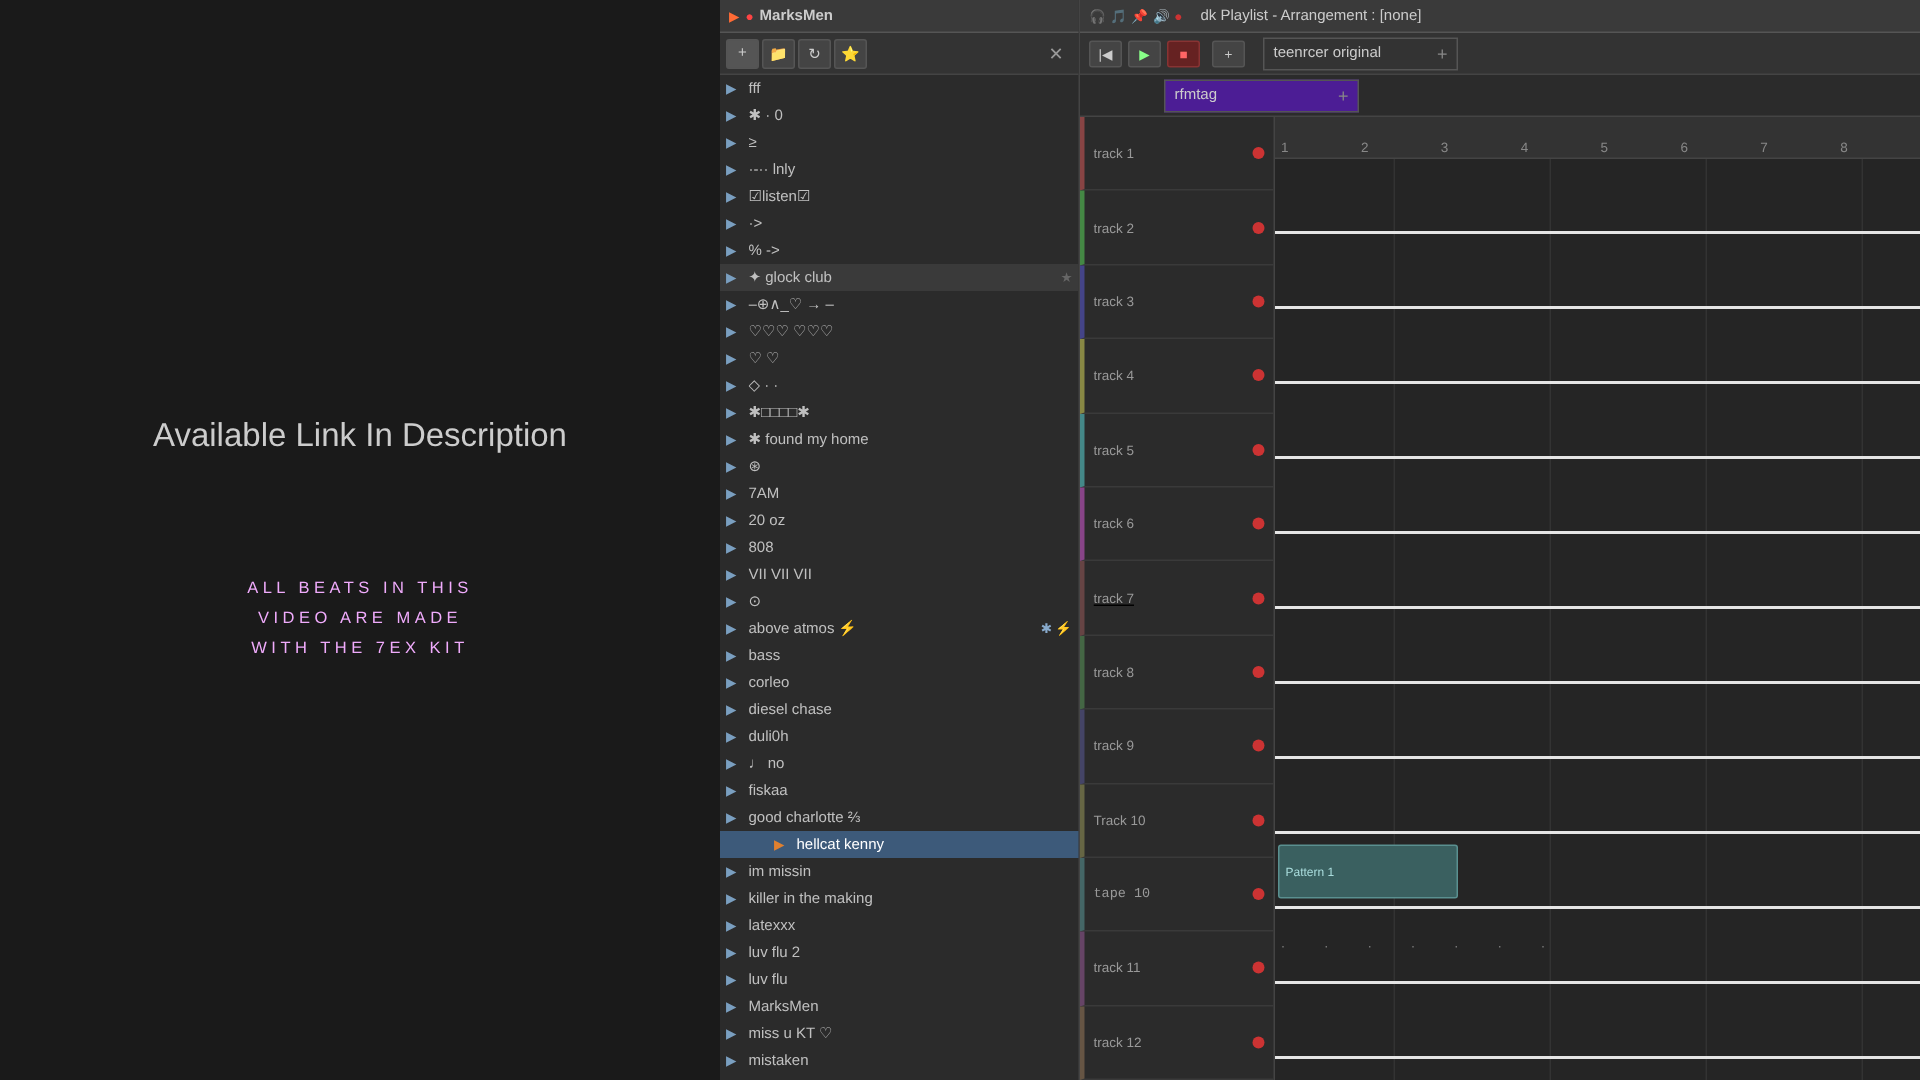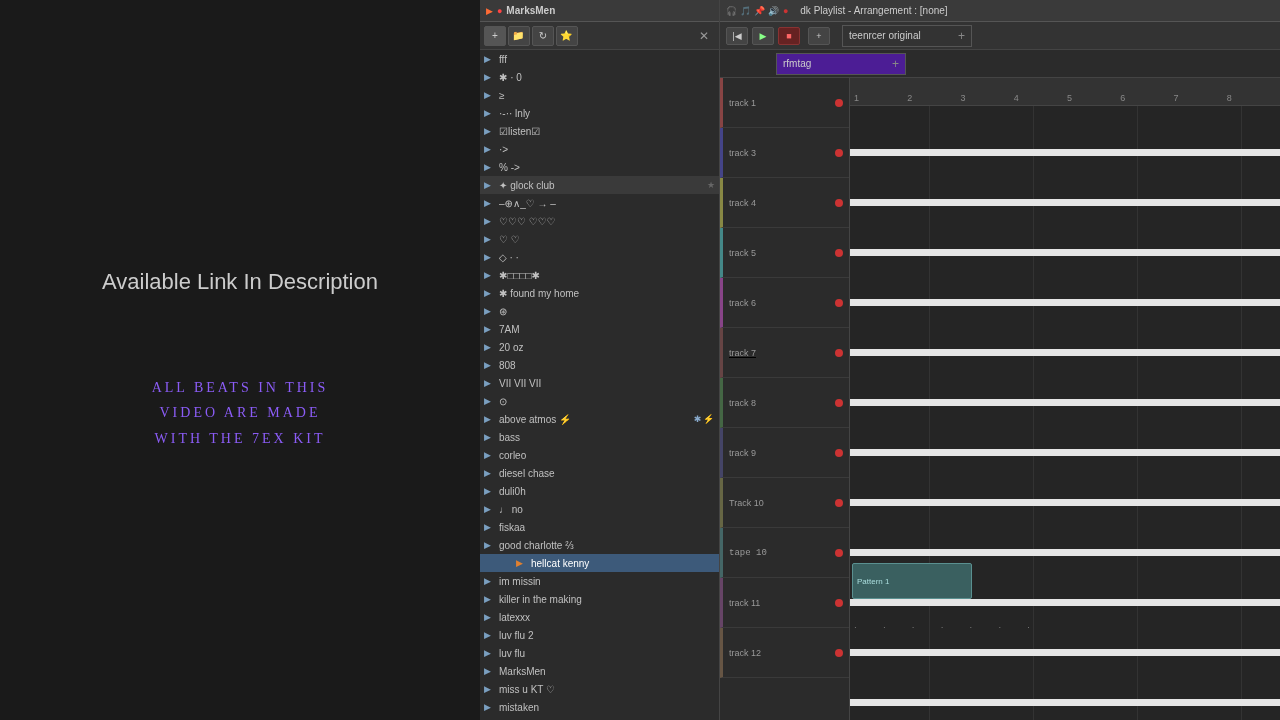--- a/index.html
+++ b/index.html
@@ -33,26 +33,25 @@
       font-weight: bold;
       text-align: center;
       letter-spacing: 1px;
     }
     .overlay-sub {
       color: #cccccc;
       font-size: 22px;
       text-align: center;
     }
     .overlay-bottom {
-      color: #8b5cf6;
-      font-size: 14px;
+      color: #f0abfc;
+      font-size: 11px;
       text-align: center;
       letter-spacing: 3px;
       line-height: 1.8;
-      font-family: Liberation Serif, serif;
     }
 
     
     .browser-panel {
       position: absolute;
       left: 480px;
       top: 0;
       width: 240px;
       height: 720px;
       background: #2b2b2b;
@@ -307,21 +306,21 @@
       text-align: left;
     }
 
     .grid-area {
       flex: 1;
       position: relative;
       overflow: hidden;
     }
     .grid-row {
       height: 50px;
-      border-bottom: 7px solid #e5e5e5;
+      border-bottom: 2px solid #e5e5e5;
       display: flex;
       align-items: center;
       position: relative;
       gap: 24px;
     }
     .grid-cell {
       width: 80px;
       height: 100%;
       border-right: 1px solid #333;
       flex-shrink: 0;
@@ -581,20 +580,24 @@
     </div>
   </div>
 
   <div class="tracks-area">
 
     <div class="mixer-channels" id="track-labels-col">
     <div class="channel-slot" style="border-left: 3px solid rgb(136, 68, 68);">
           <span class="channel-name">track 1</span>
           <div class="dot-red"></div>
         </div>
+        <div class="channel-slot" style="border-left: 3px solid rgb(68, 136, 68);">
+          <span class="channel-name">track 2</span>
+          <div class="dot-red"></div>
+        </div>
         <div class="channel-slot" style="border-left: 3px solid rgb(68, 68, 136);">
           <span class="channel-name">track 3</span>
           <div class="dot-red"></div>
         </div>
         <div class="channel-slot" style="border-left: 3px solid rgb(136, 136, 68);">
           <span class="channel-name">track 4</span>
           <div class="dot-red"></div>
         </div>
         <div class="channel-slot" style="border-left: 3px solid rgb(68, 136, 136);">
           <span class="channel-name">track 5</span>

